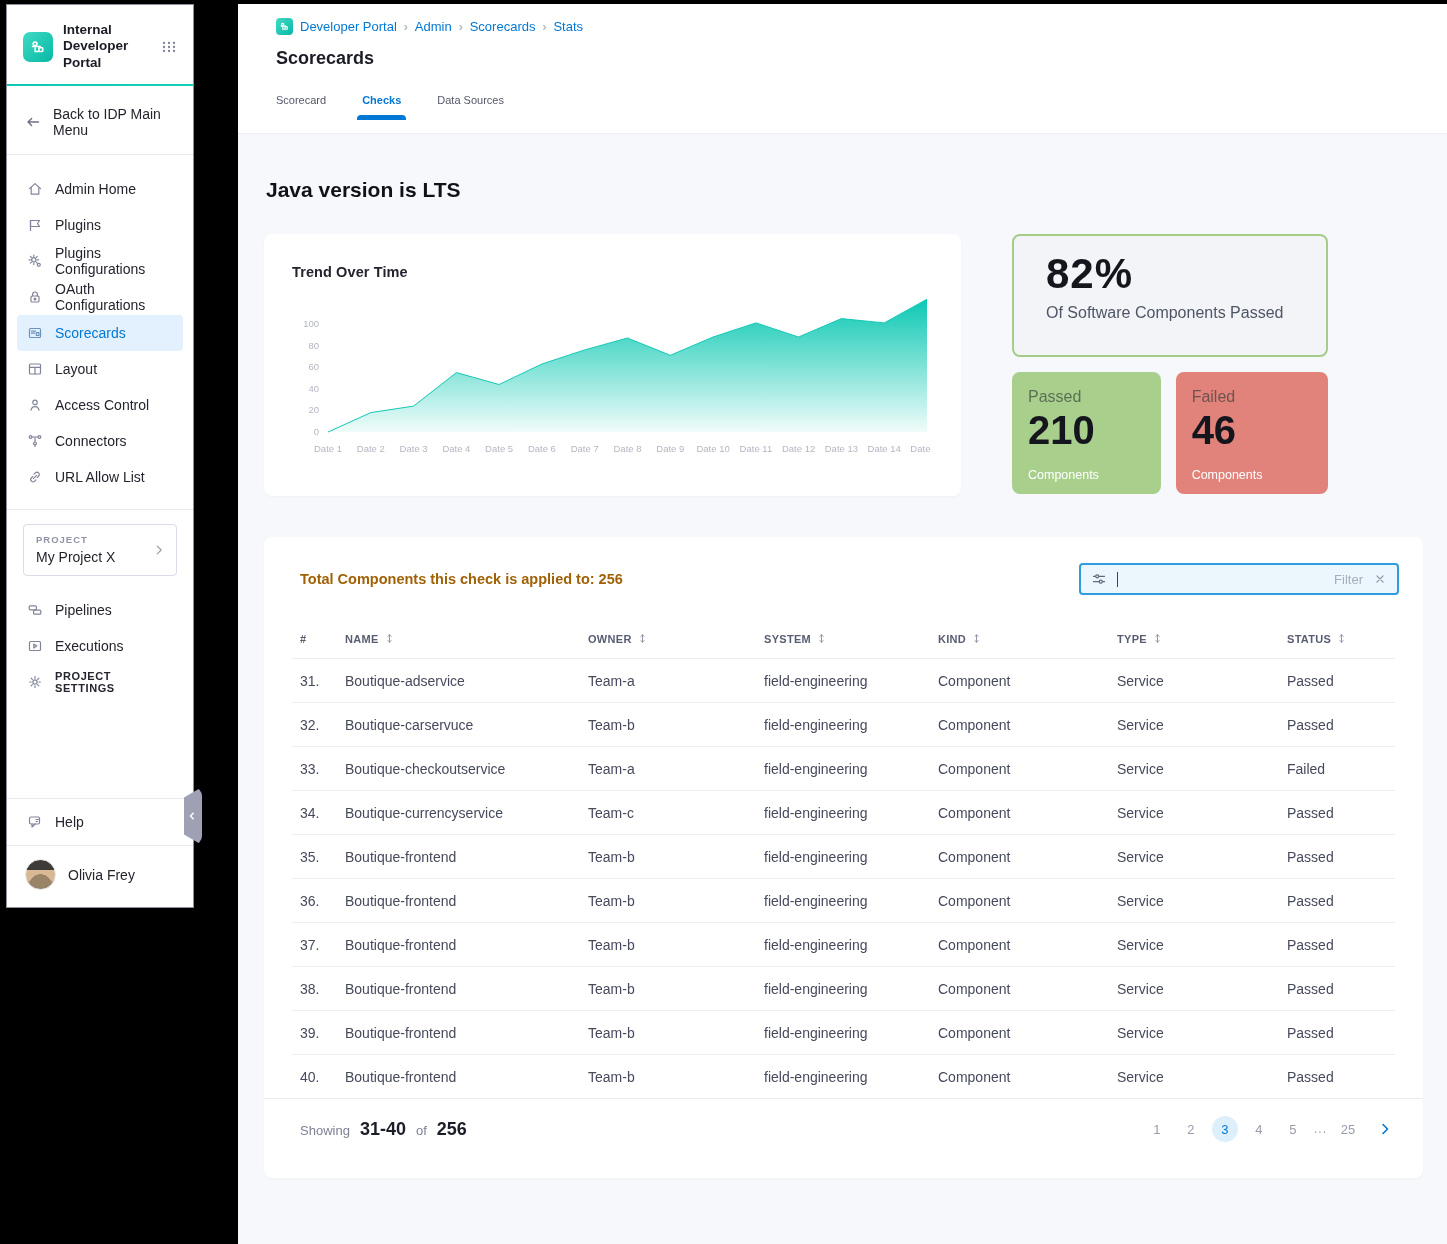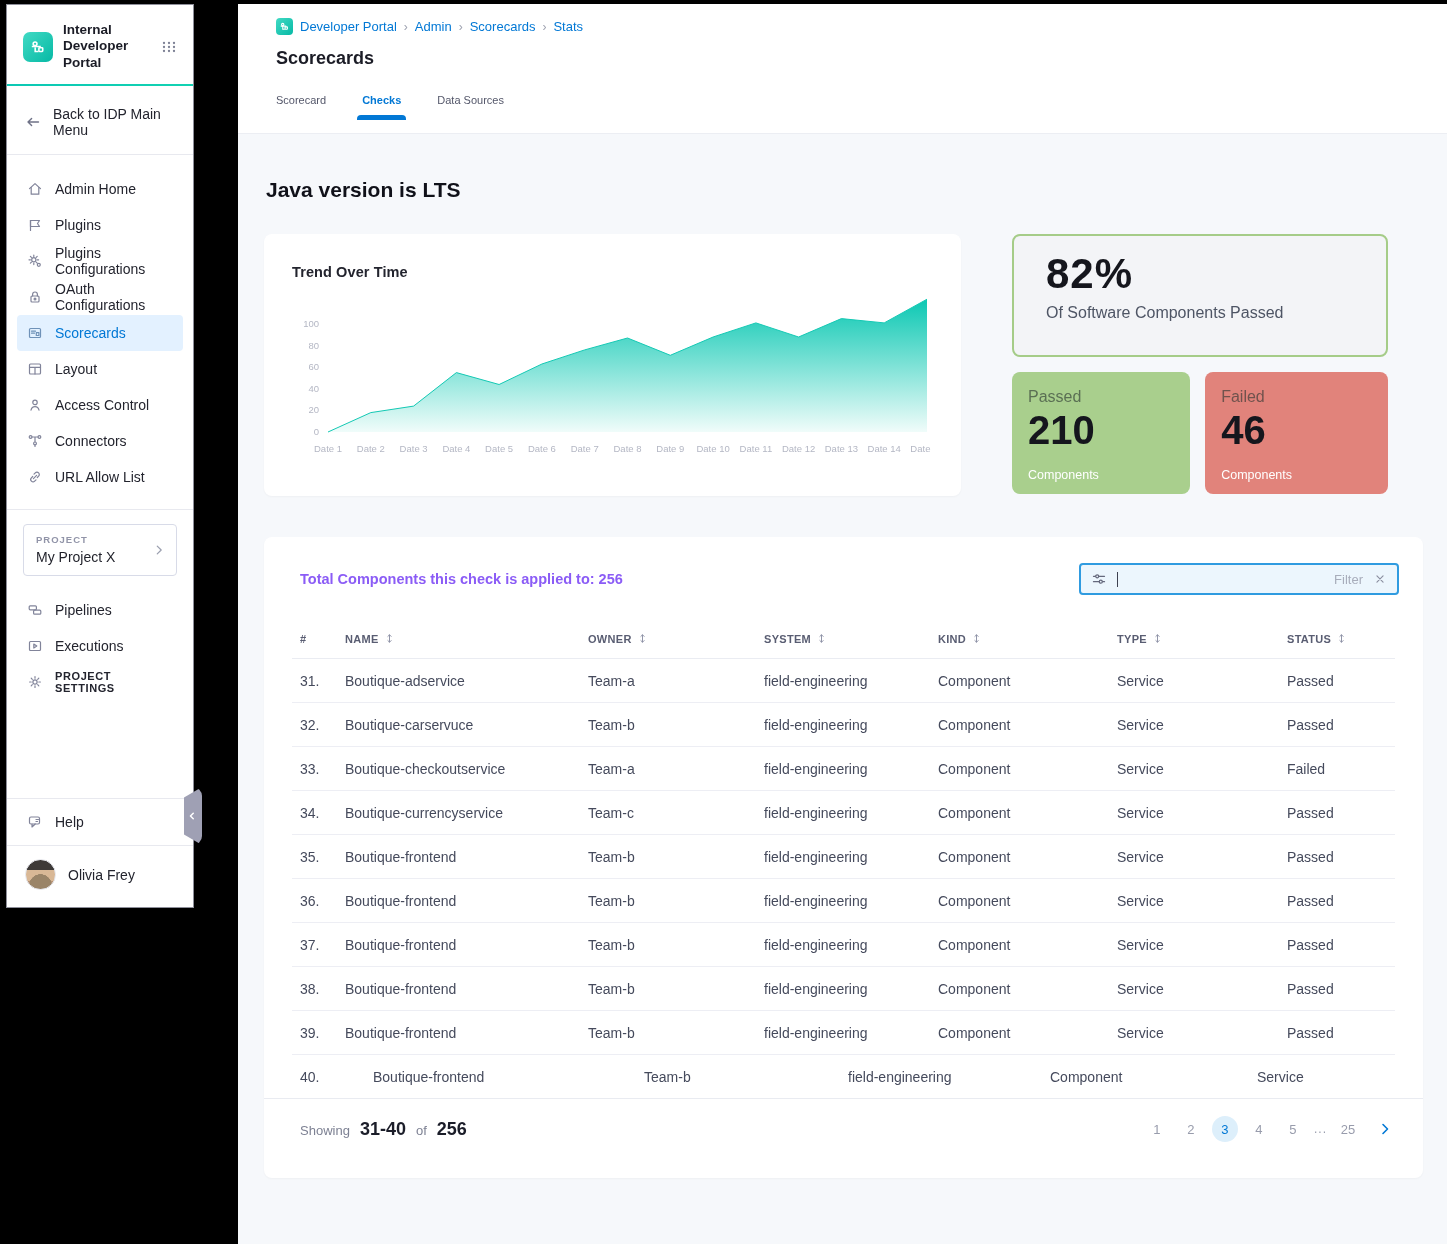--- a/index.html
+++ b/index.html
@@ -23,44 +23,44 @@
   .tab { position:relative; color:#54576a; padding-bottom:14px; cursor:pointer; }
   .tab.active { color:#0278d5; font-weight:bold; }
   .tab.active::after { content:""; position:absolute; left:-5px; right:-5px; bottom:0; height:5px; background:#0278d5; border-radius:4px 4px 0 0; }
   .content { padding:0 24px 0 26px; }
   .check-title { font-size:21px; font-weight:bold; color:#101119; margin:44px 0 0 2px; }
   
   .cards-row { display:flex; gap:51px; margin-top:32px; align-items:flex-start; }
   .chart-card { width:697px; height:262px; background:#fff; border-radius:8px; box-shadow:0 1px 2px rgba(40,41,61,.04); padding:30px 28px 0 28px; }
   .chart-title { font-size:14.5px; font-weight:bold; color:#23242e; letter-spacing:.1px; }
   .chart-wrap { margin-top:14px; }
-  .summary-col { width:376px; display:flex; flex-direction:column; gap:15px; }
+  .summary-col { width:316px; display:flex; flex-direction:column; gap:15px; }
   .pct-card { height:123px; background:#f3f4f7; border:2px solid #a5cc88; border-radius:8px; padding:14px 32px; }
   .pct-value { font-size:42px; font-weight:bold; color:#15161d; letter-spacing:1px; }
   .pct-caption { font-size:16px; color:#4e5565; margin-top:6px; }
   .pf-row { display:flex; gap:15px; }
   .pf-card { height:122px; border-radius:8px; padding:16px 16px 12px; display:flex; flex-direction:column; }
   .pf-card.passed { width:188px; background:#a9cf8d; }
   .pf-card.failed { width:193px; background:#e1837b; }
   .pf-label { font-size:16px; color:rgba(42,52,48,.62); }
   .pf-value { font-size:40px; font-weight:bold; color:#15161d; line-height:1.1; margin-top:2px; }
   .pf-caption { font-size:12.5px; color:#ffffff; margin-top:auto; }
   
   .table-card { margin-top:41px; width:1159px; min-height:635px; background:#fff; border-radius:8px; box-shadow:0 1px 2px rgba(40,41,61,.04); padding:26px 0 36px; }
   .table-head-row { display:flex; align-items:center; justify-content:space-between; padding:0 24px 0 36px; }
-  .table-title { font-size:14.5px; font-weight:bold; color:#8b5cf6; }
+  .table-title { font-size:14.5px; font-weight:bold; color:#a16207; }
   .filter-box { width:320px; height:32px; background:#ecf6fd; border:2px solid #2f9be0; border-radius:4px; display:flex; align-items:center; padding:0 10px; gap:10px; }
   .filter-box .caret { width:1px; height:15px; background:#3d4150; }
   .filter-placeholder { font-size:13px; color:#a8adbb; flex:1; margin-left:-7px;text-align:right; }
   .tgrid { display:grid; grid-template-columns:45px 243px 176px 174px 179px 170px 1fr; align-items:center; }
   .thead { margin:24px 28px 0; padding-left:8px; height:40px; border-bottom:1px solid #eaecf2; }
   .th { display:flex; align-items:center; gap:5px; font-size:11px; font-weight:bold; letter-spacing:.3px; color:#595d72; cursor:pointer; }
   .th .sort { color:#8d91a5; display:inline-flex; }
   .trow { margin:0 28px; padding-left:8px; height:44px; border-bottom:1px solid #edeef4; font-size:14px; color:#454a5c; cursor:pointer; }
-  .trow:last-child { border-bottom:none;gap:28px; }
+  .trow:last-child { border-bottom:none; }
   .t-footer { border-top:1px solid #e9ebf1; margin-top:-1px; padding:17px 30px 0 36px; display:flex; align-items:center; justify-content:space-between; }
   .showing { display:flex; align-items:baseline; gap:10px; font-size:13px; color:#7d8193; }
   .showing b { font-size:18px; color:#1b1d29; }
   .pager { display:flex; align-items:center; gap:8px; }
   .page-num { min-width:26px; height:26px; display:inline-flex; align-items:center; justify-content:center; font-size:13px; color:#989cac; border-radius:50%; cursor:pointer; }
   .page-num.active { color:#0278d5; background:#ddeffb; }
   .page-ellipsis { color:#989cac; font-size:12px; letter-spacing:1px; }
   .page-next { color:#0278d5; display:inline-flex; margin-left:8px; cursor:pointer; }
   
   .sidebar { position:absolute; left:6px; top:4px; width:188px; height:904px; background:#fff; border:1px solid #8e8f9a; display:flex; flex-direction:column; }

